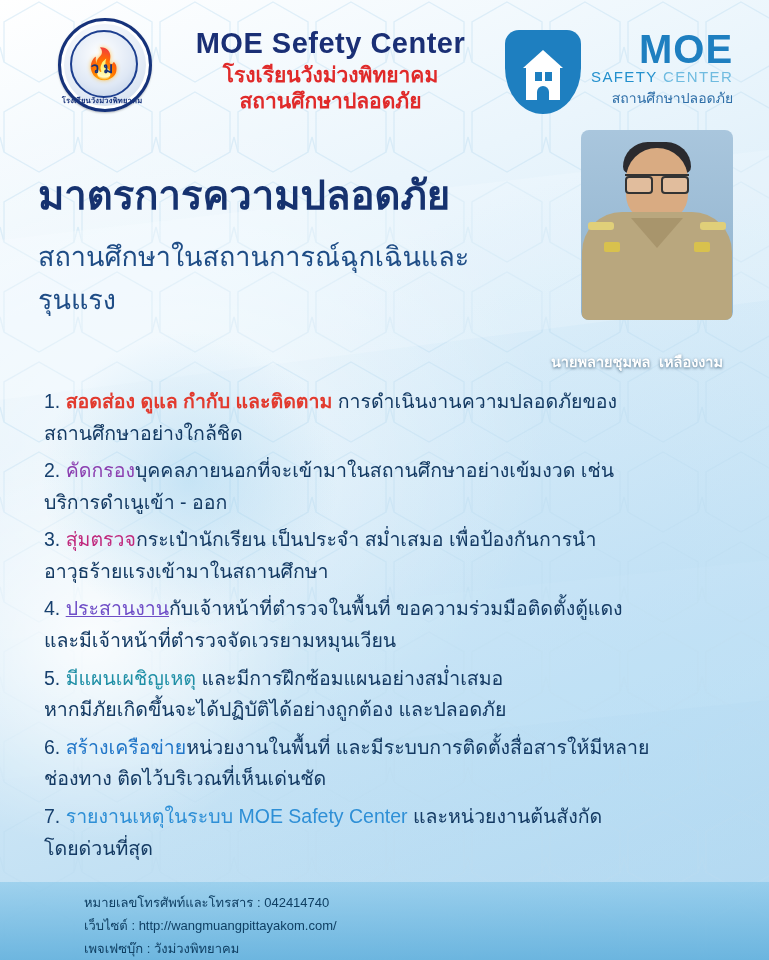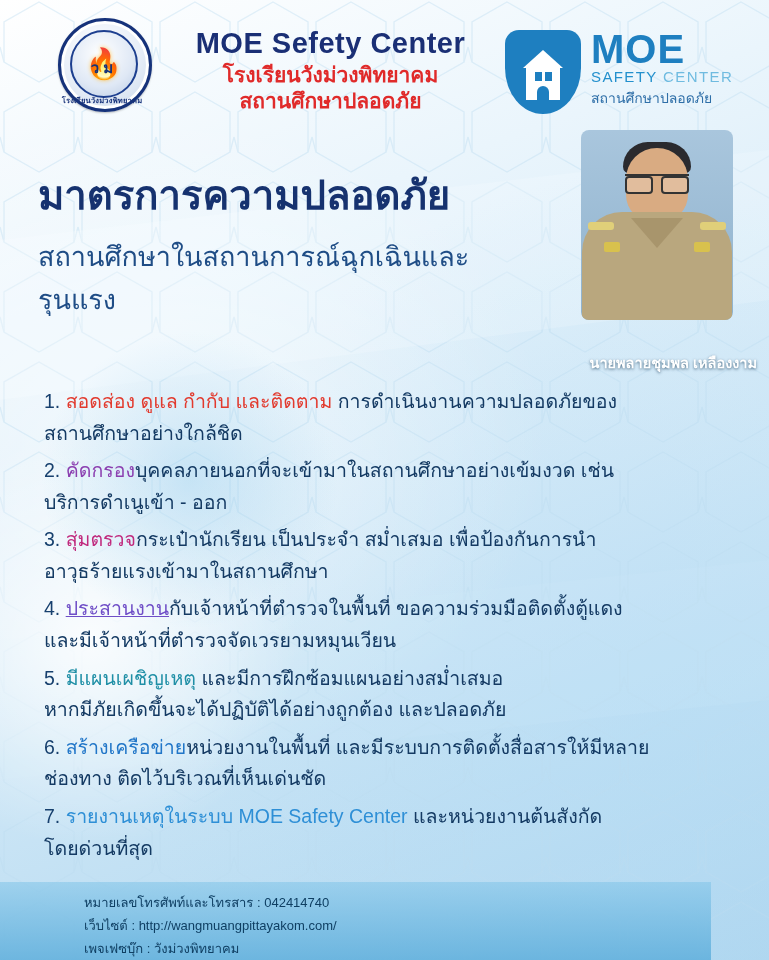--- a/index.html
+++ b/index.html
@@ -133,20 +133,21 @@
     font-weight: bold;
     color: #e02a2a;
     line-height: 1.25;
   }
   .moe-logo {
     flex: 0 0 auto;
     width: 250px;
     display: flex;
     align-items: flex-start;
     padding-top: 20px;
+    text-align: right;
   }
   .moe-shield {
     width: 76px;
     height: 84px;
     background: #1e7fc0;
     border-radius: 14px 14px 38px 38px / 14px 14px 46px 46px;
     position: relative;
     margin-right: 10px;
     box-shadow: inset 0 0 0 6px rgba(255,255,255,0.0);
   }
@@ -331,55 +332,56 @@
     background: #e0cf79;
     border-radius: 3px;
   }
   .p-shoulder.l { left: 6px; }
   .p-shoulder.r { right: 6px; }
   .name-plate {
     position: absolute;
     left: 0;
     bottom: 6px;
     width: 240px;
-    text-align: right;
+    text-align: center;
     color: #ffffff;
     text-shadow: 0 1px 3px rgba(0,40,70,0.65);
     font-size: 14.5px;
     line-height: 1.45;
+    font-family: Liberation Mono, monospace;
   }
   .name-plate .line1 { font-weight: bold; }
   .name-plate .line2 { font-size: 13.5px; }
 
   
   .list {
     position: relative;
     margin: 6px 44px 0 44px;
   }
   .item {
     font-size: 19.5px;
     line-height: 1.62;
     color: #143a63;
     margin-bottom: 6px;
   }
   .num { color: #17406e; }
-  .hl-red { color: #e23a2e; }
+  .hl-red { color: #e23a2e; font-weight: bold; }
   .hl-purple { color: #8b3fb0; }
   .hl-magenta { color: #c0297d; }
   .hl-violet { color: #6f4ec7; text-decoration: underline; }
   .hl-blue { color: #2176c8; }
   .hl-teal { color: #1f8fa6; }
   .hl-skyblue { color: #2e8fd6; }
 
   
   .footer {
     position: absolute;
     left: 0;
     bottom: 0;
-    width: 711px;
+    width: 769px;
     height: 78px;
     background: linear-gradient(180deg, rgba(128,196,232,0.55) 0%, rgba(95,175,220,0.85) 100%);
     color: #0f3f63;
     padding: 10px 0 0 84px;
     box-sizing: border-box;
     font-size: 13px;
     line-height: 1.75;
   }
   .footer .fline { white-space: nowrap; }
 </style>

